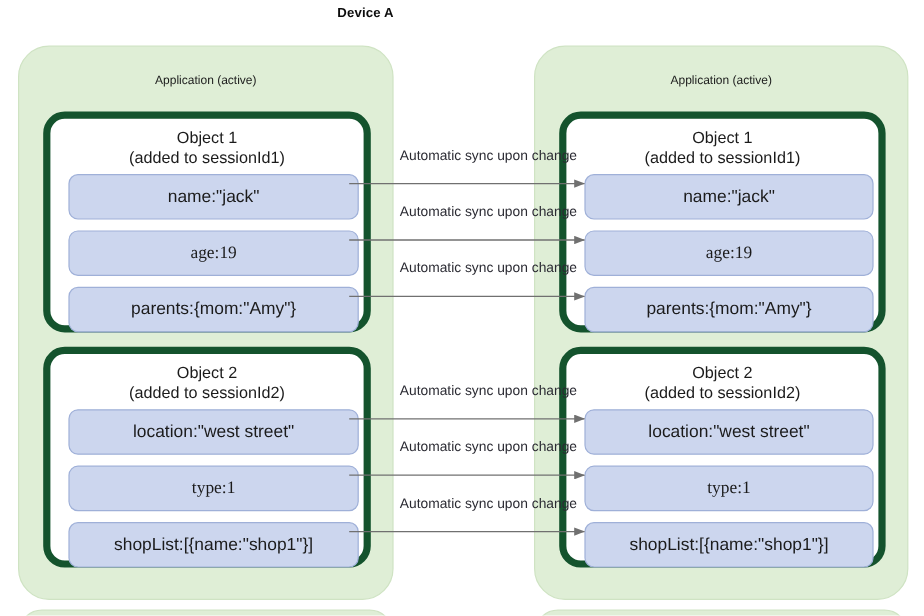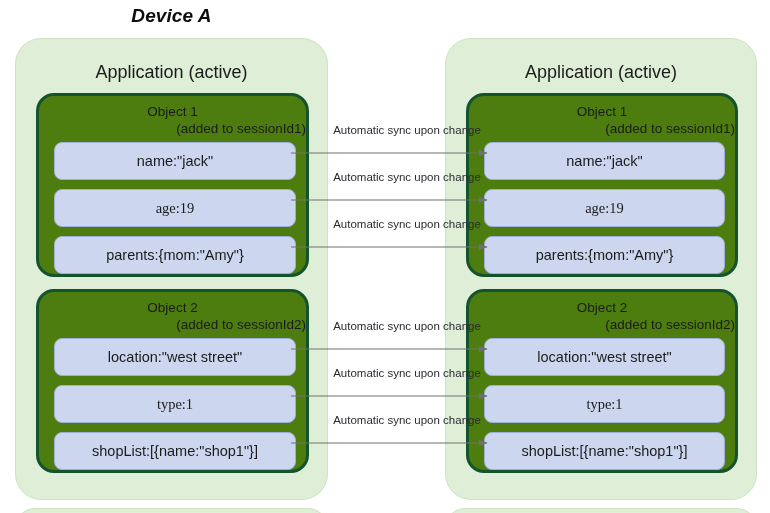--- a/index.html
+++ b/index.html
@@ -19,27 +19,26 @@
     position: absolute;
     left: 0; top: 0;
     width: 770px;
     height: 513px;
     overflow: hidden;
   }
 
   
   .device-title {
     position: absolute;
-    font-size: 19px;
+    font-size: 11px;
     font-weight: bold;
     color: #0d0d0d;
-    text-align: center;
+    text-align: right;
     letter-spacing: 0.1px;
     white-space: nowrap;
-    font-style: italic;
   }
   #title-a { left: 15px;  top: 5px;  width: 313px; }
   #title-b { left: 445px; top: 5px;  width: 312px; }
 
   
   .device-box {
     position: absolute;
     background: #dfeed6;
     border: 1px solid #cfe3c3;
     border-radius: 26px;
@@ -58,50 +57,50 @@
     height: 40px;
   }
   #device-a-next { left: 15px;  top: 508px; width: 313px; }
   #device-b-next { left: 445px; top: 508px; width: 312px; }
 
   .app-label {
     position: absolute;
     width: 100%;
     top: 23px;
     text-align: center;
-    font-size: 18px;
+    font-size: 10px;
     color: #1b1b1b;
     white-space: nowrap;
   }
 
   
   .object-panel {
     position: absolute;
-    background: #4d7c0f;
-    border: 3px solid #14532d;
+    background: #ffffff;
+    border: 6px solid #14532d;
     border-radius: 18px;
     box-sizing: border-box;
     left: 20px;
     width: 273px;
   }
   #device-b-box .object-panel { left: 20px; width: 272px; }
   .object-panel.obj1 { top: 54px;  height: 184px; }
   .object-panel.obj2 { top: 250px; height: 184px; }
 
   .object-title {
     position: absolute;
     top: 8px;
     width: 100%;
     text-align: center;
     font-size: 13.5px;
     line-height: 16.5px;
     color: #1b1b1b;
     white-space: nowrap;
   }
-  .object-title .sub { display: block; text-align: right; }
+  .object-title .sub { display: block; }
 
   
   .field {
     position: absolute;
     left: 15px;
     width: 242px;
     height: 38px;
     background: #ccd6ee;
     border: 1px solid #9fb0d8;
     border-radius: 8px;

